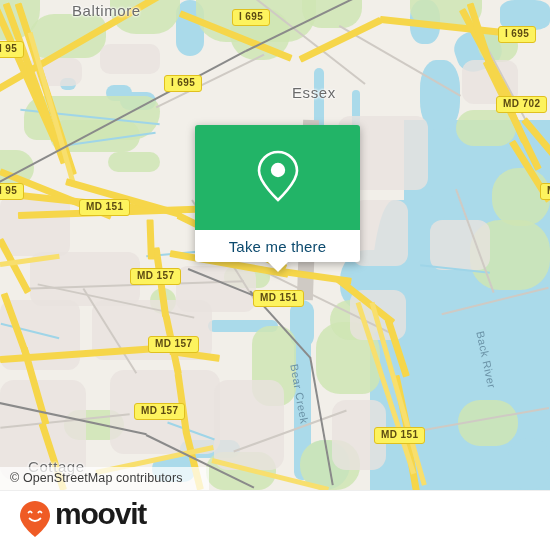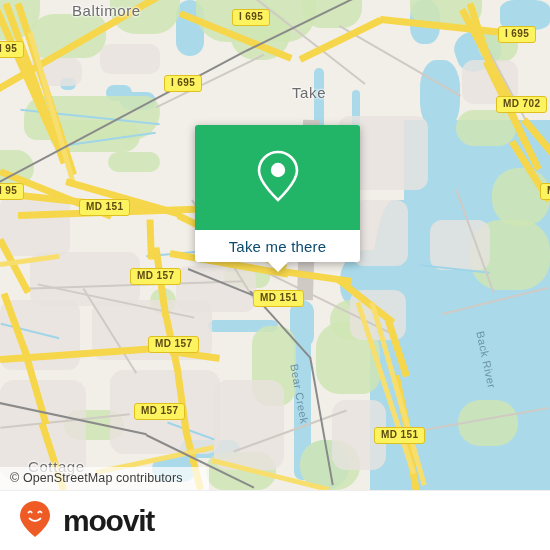--- a/index.html
+++ b/index.html
@@ -136,21 +136,21 @@
     align-items: center;
     justify-content: space-between;
     padding: 0 16px 0 18px;
   }
   #footer-address {
     color: #2f2f2f;
     font-size: 15.5px;
     letter-spacing: .1px;
     white-space: nowrap;
   }
-  #brand { display: flex; align-items: center; gap: 11px; }
+  #brand { display: flex; gap: 3px; }
   #brand-word {
     color: #1b1b1b;
     font-size: 30px;
     font-weight: bold;
     letter-spacing: -1.2px;
     line-height: 1;
   }
 </style>
 </head>
 <body>
@@ -345,21 +345,21 @@
         <div class="shield" style="left: 130px; top: 268px;">MD 157</div>
         <div class="shield" style="left: 253px; top: 290px;">MD 151</div>
         <div class="shield" style="left: 148px; top: 336px;">MD 157</div>
         <div class="shield" style="left: 134px; top: 403px;">MD 157</div>
         <div class="shield" style="left: 374px; top: 427px;">MD 151</div>
         <div class="shield" style="left: 540px; top: 183px;">MD</div>
       </div>
 
     <div id="places">
         <div class="place" style="left: 72px; top: 2px;">Baltimore</div>
-        <div class="place" style="left: 292px; top: 84px;">Take</div>
+        <div class="place" style="left: 292px; top: 84px;">Essex</div>
         <div class="place" style="left: 28px; top: 458px;">Cottage</div>
       </div>
 
     <div class="water-label" style="left:486px;top:330px;transform:rotate(78deg);transform-origin:left top;">
       <span>Back River</span>
     </div>
     <div class="water-label" style="left:300px;top:363px;transform:rotate(80deg);transform-origin:left top;">
       <span>Bear Creek</span>
     </div>
 

